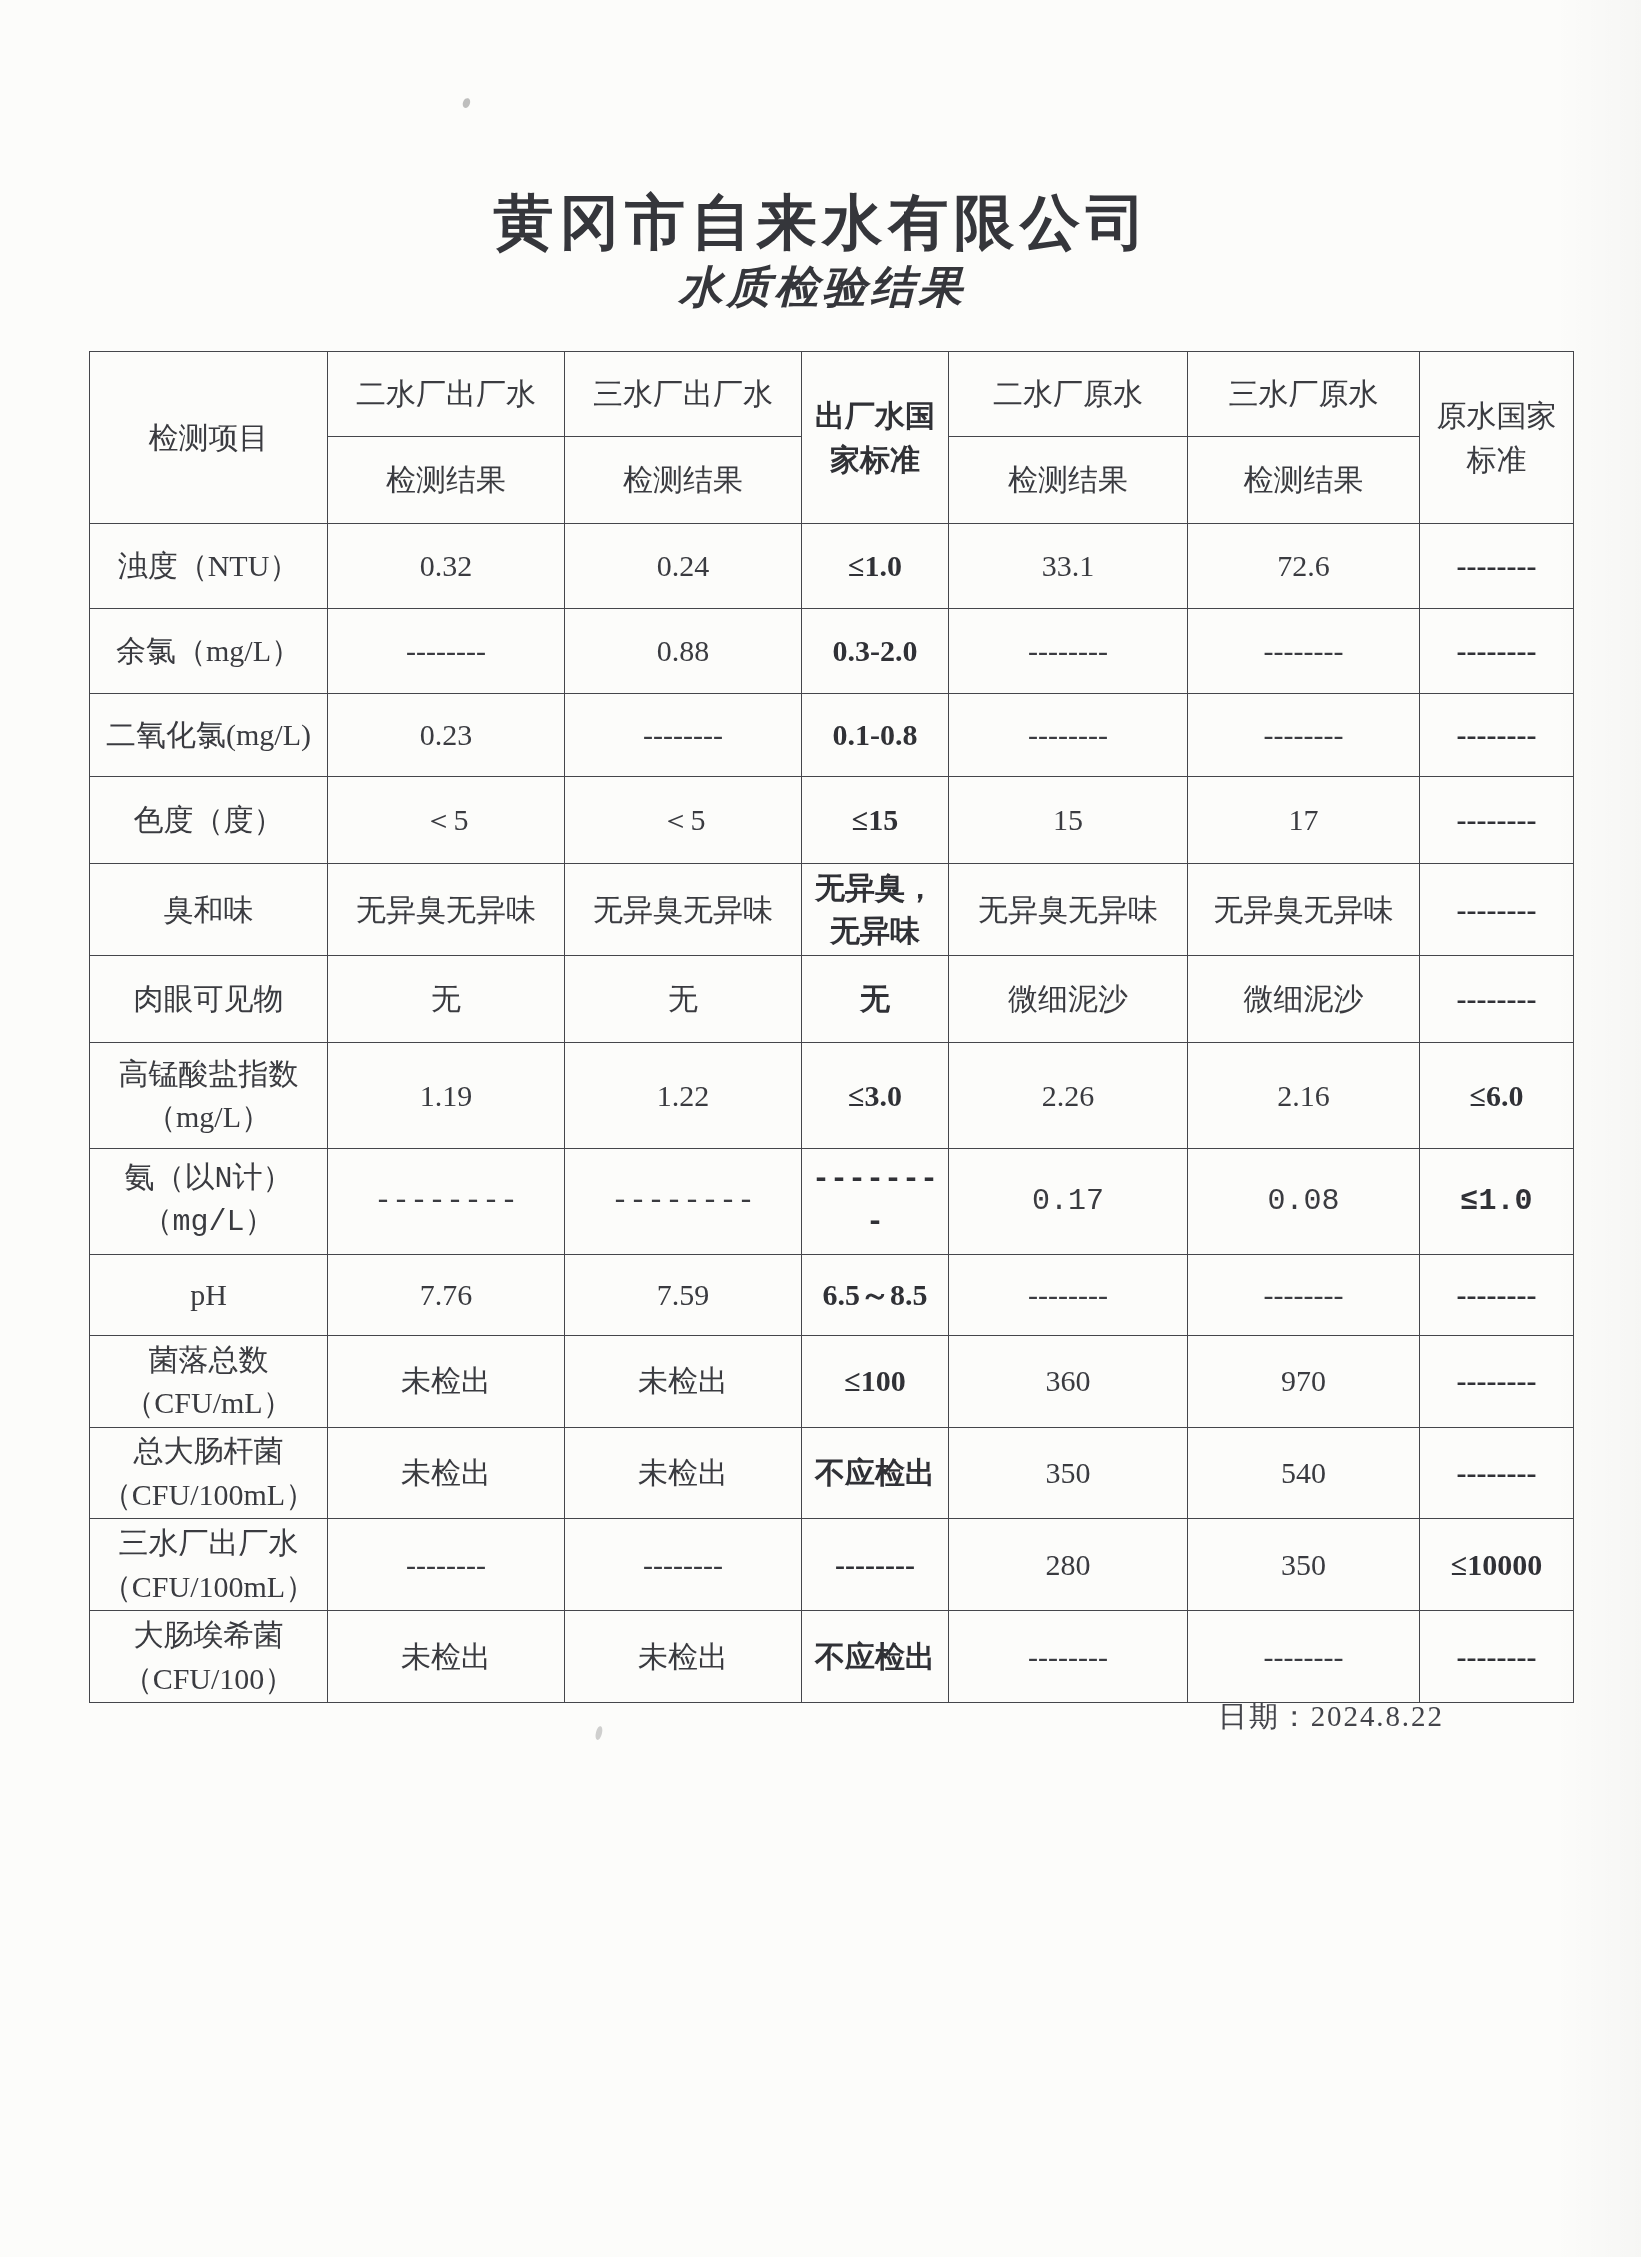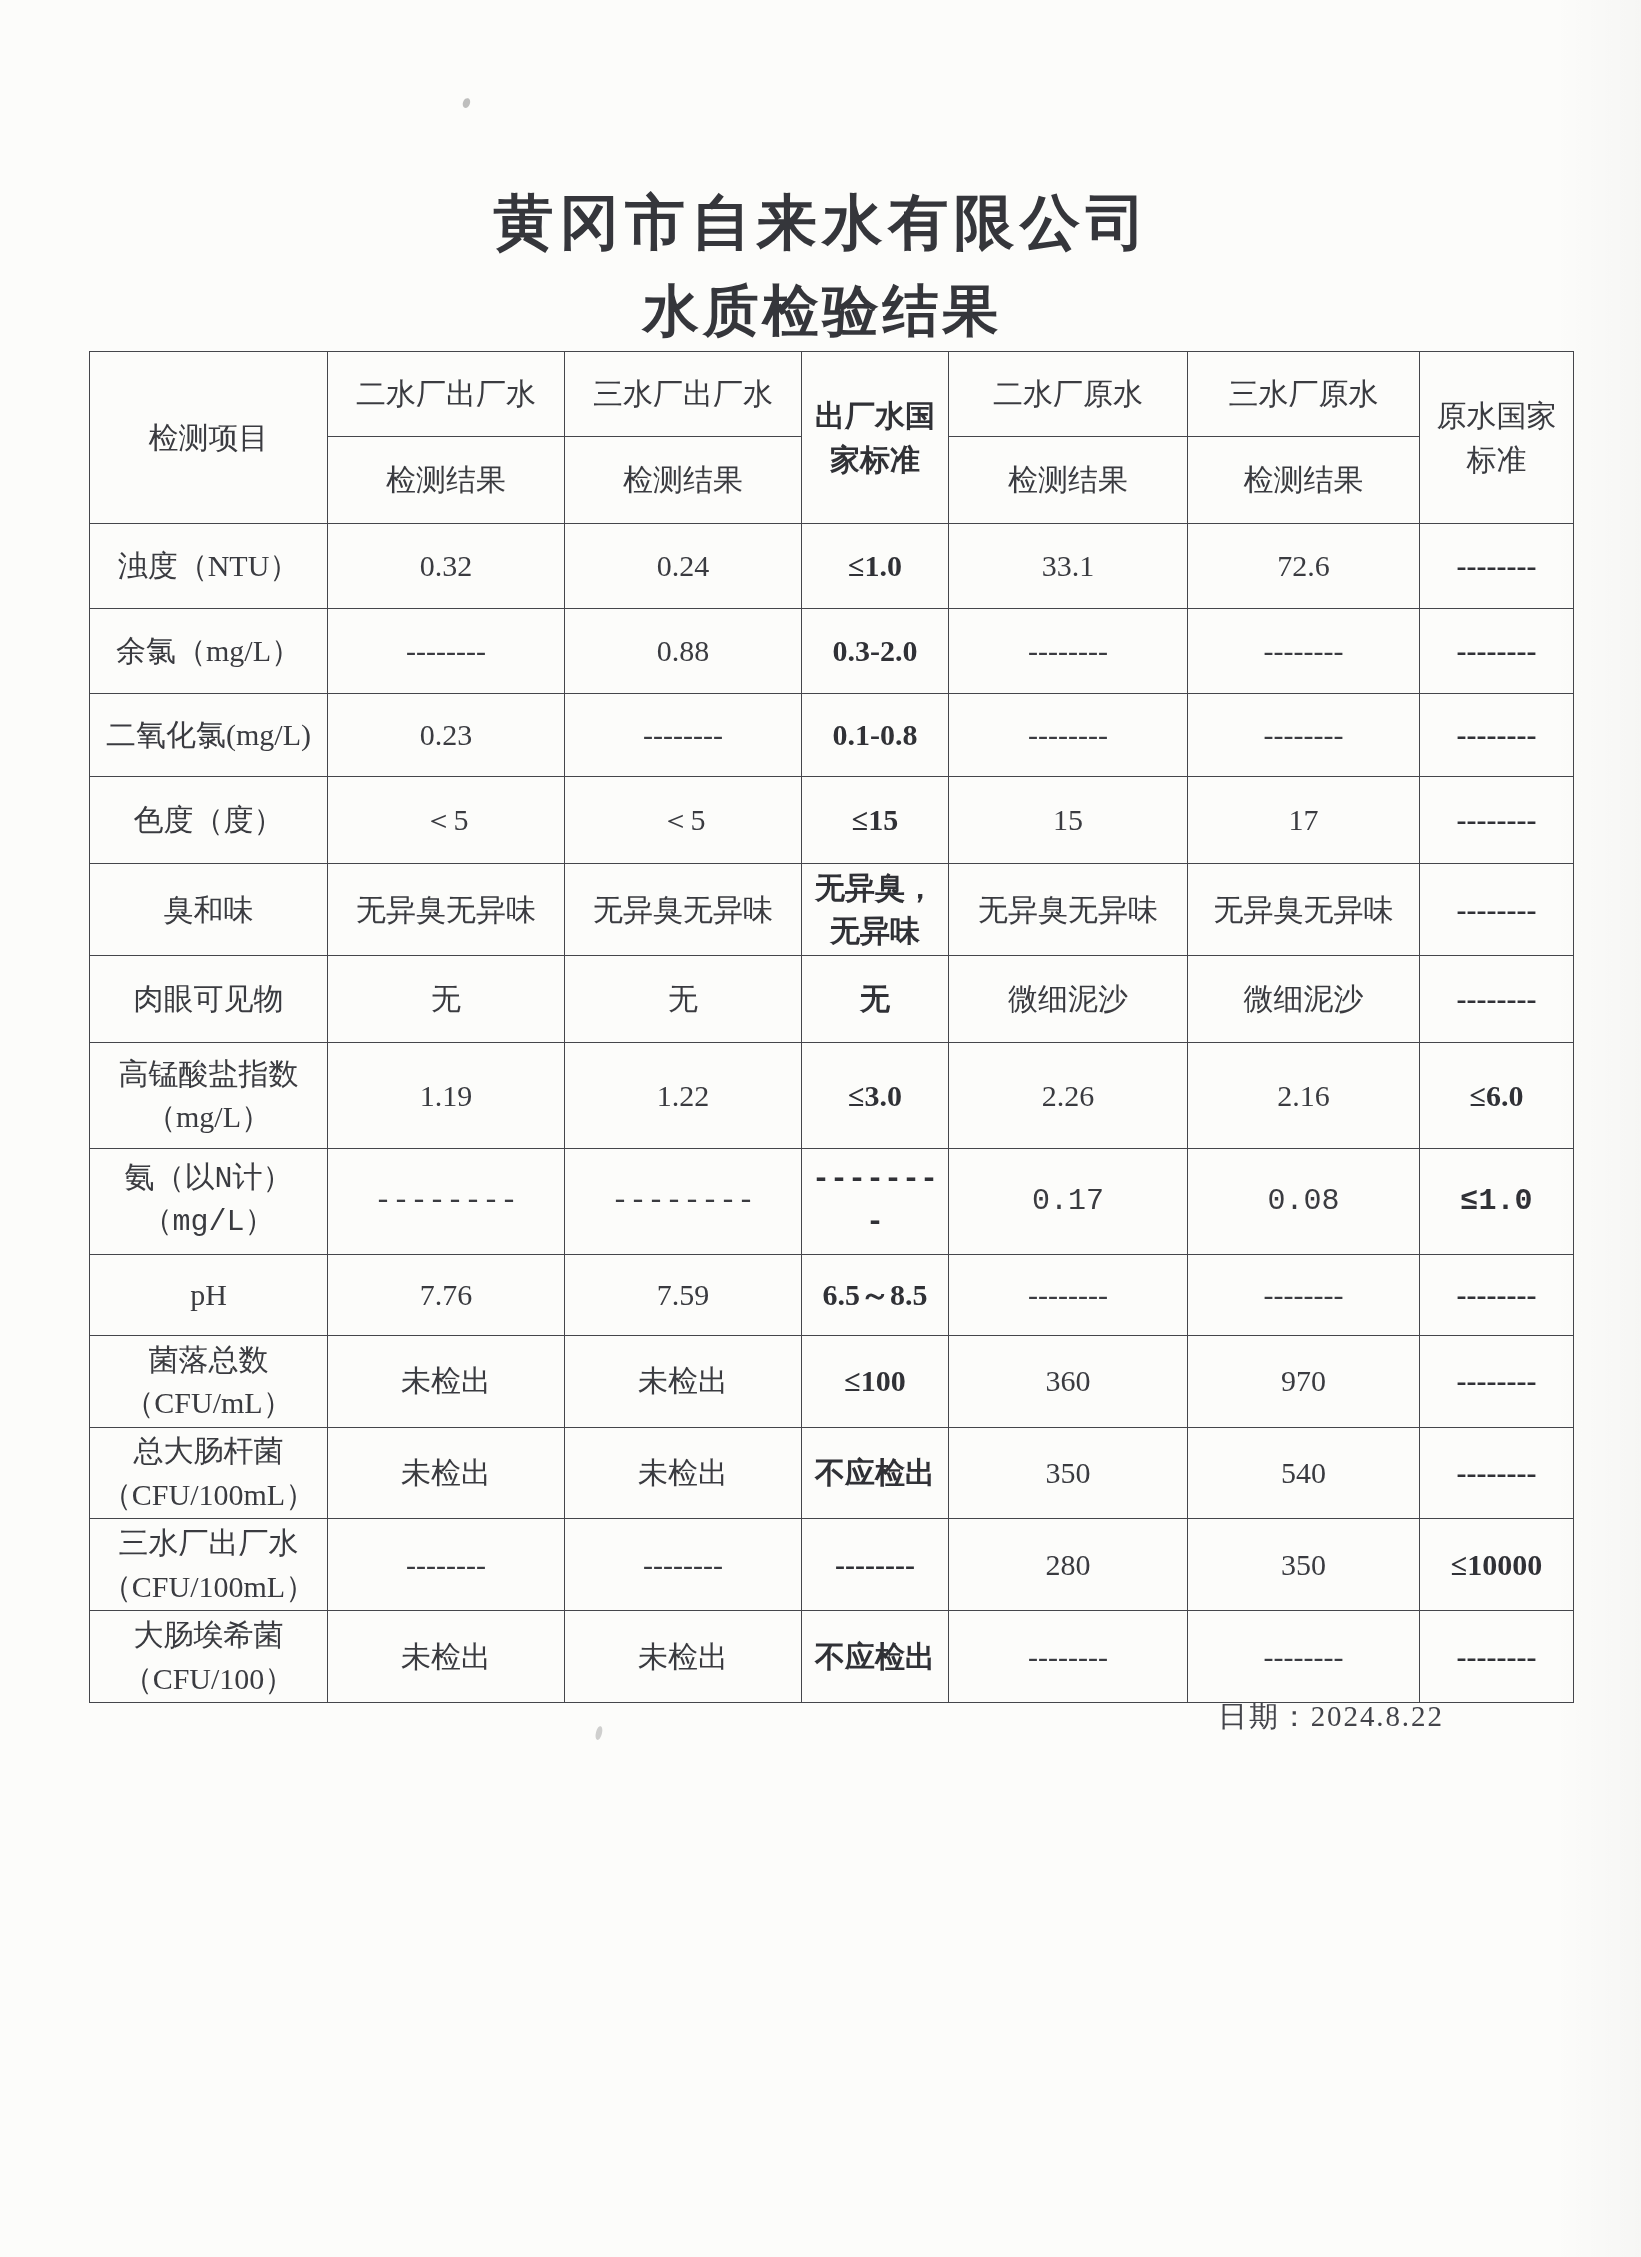--- a/index.html
+++ b/index.html
@@ -30,21 +30,21 @@
     position: absolute;
     left: 0;
     width: 1551px;
     text-align: center;
     font-family: "Liberation Sans", "DejaVu Sans", sans-serif;
     font-weight: bold;
     color: #35363b;
     margin-left: 47px;
   }
   .title-line1 { top: 183px; font-size: 60px; letter-spacing: 5.8px; }
-  .title-line2 { top: 274px; font-size: 56px; letter-spacing: 3.9px; }
+  .title-line2 { top: 258px; font-size: 44px; letter-spacing: 3.9px; font-style: italic; }
 
   table.results {
     position: absolute;
     left: 89px;
     top: 351px;
     width: 1484px;
     border-collapse: collapse;
     table-layout: fixed;
     font-size: 30px;
     color: #3a3b40;

